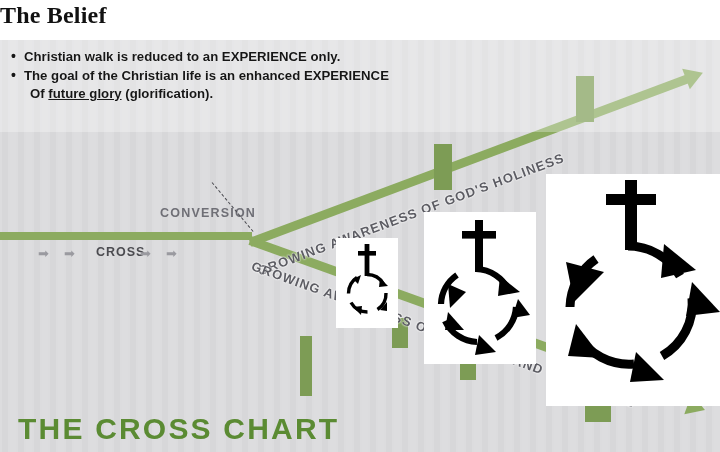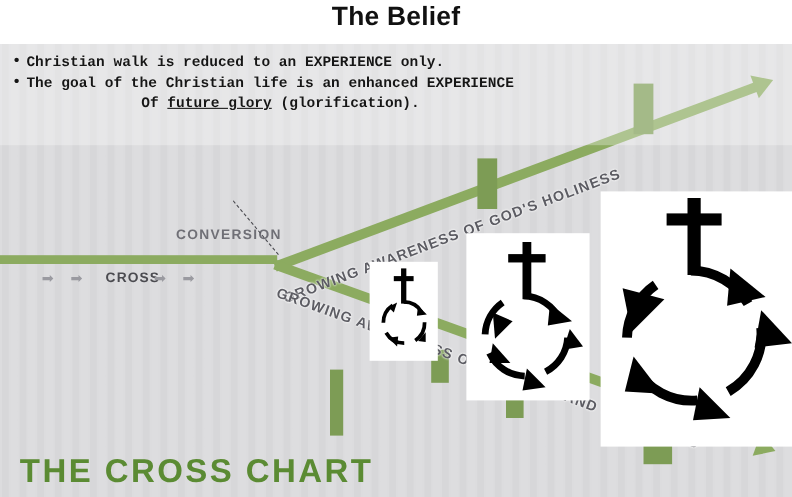--- a/index.html
+++ b/index.html
@@ -20,22 +20,21 @@
     height: 452px;
     background: #ffffff;
   }
 
   
   #slide-title {
     position: absolute;
     left: 0;
     top: 2px;
     width: 720px;
-    text-align: center;
-    font-family: Liberation Sans, sans-serif;
+    font-family: Liberation Serif, serif;
     font-weight: bold;
     font-size: 24px;
     letter-spacing: 0.2px;
     color: #111111;
   }
 
   
   #chart-area {
     position: absolute;
     left: 0;
@@ -72,40 +71,40 @@
     background: rgba(255,255,255,0.30);
   }
   #bullet-list {
     position: absolute;
     left: 10px;
     top: 8px;
     width: 470px;
     margin: 0;
     padding: 0;
     list-style: none;
-    font-family: Liberation Mono, monospace;
+    font-family: Liberation Sans, sans-serif;
     font-weight: bold;
     font-size: 13.2px;
     line-height: 18.5px;
     color: #161616;
     text-shadow: 0 0 1px rgba(255,255,255,.9);
   }
   #bullet-list li {
     position: relative;
     padding-left: 14px;
     white-space: nowrap;
   }
   #bullet-list li::before {
     content: "\2022";
     position: absolute;
     left: 1px;
     top: -1px;
     font-size: 14px;
   }
-  #bullet-list li.cont { padding-left: 20px; text-align: center; }
+  #bullet-list li.cont { padding-left: 20px; }
   #bullet-list li.cont::before { content: ""; }
   .u { text-decoration: underline; }
 
   
   #time-axis-band {
     position: absolute;
     left: 0;
     top: 192px;
     width: 252px;
     height: 8px;

